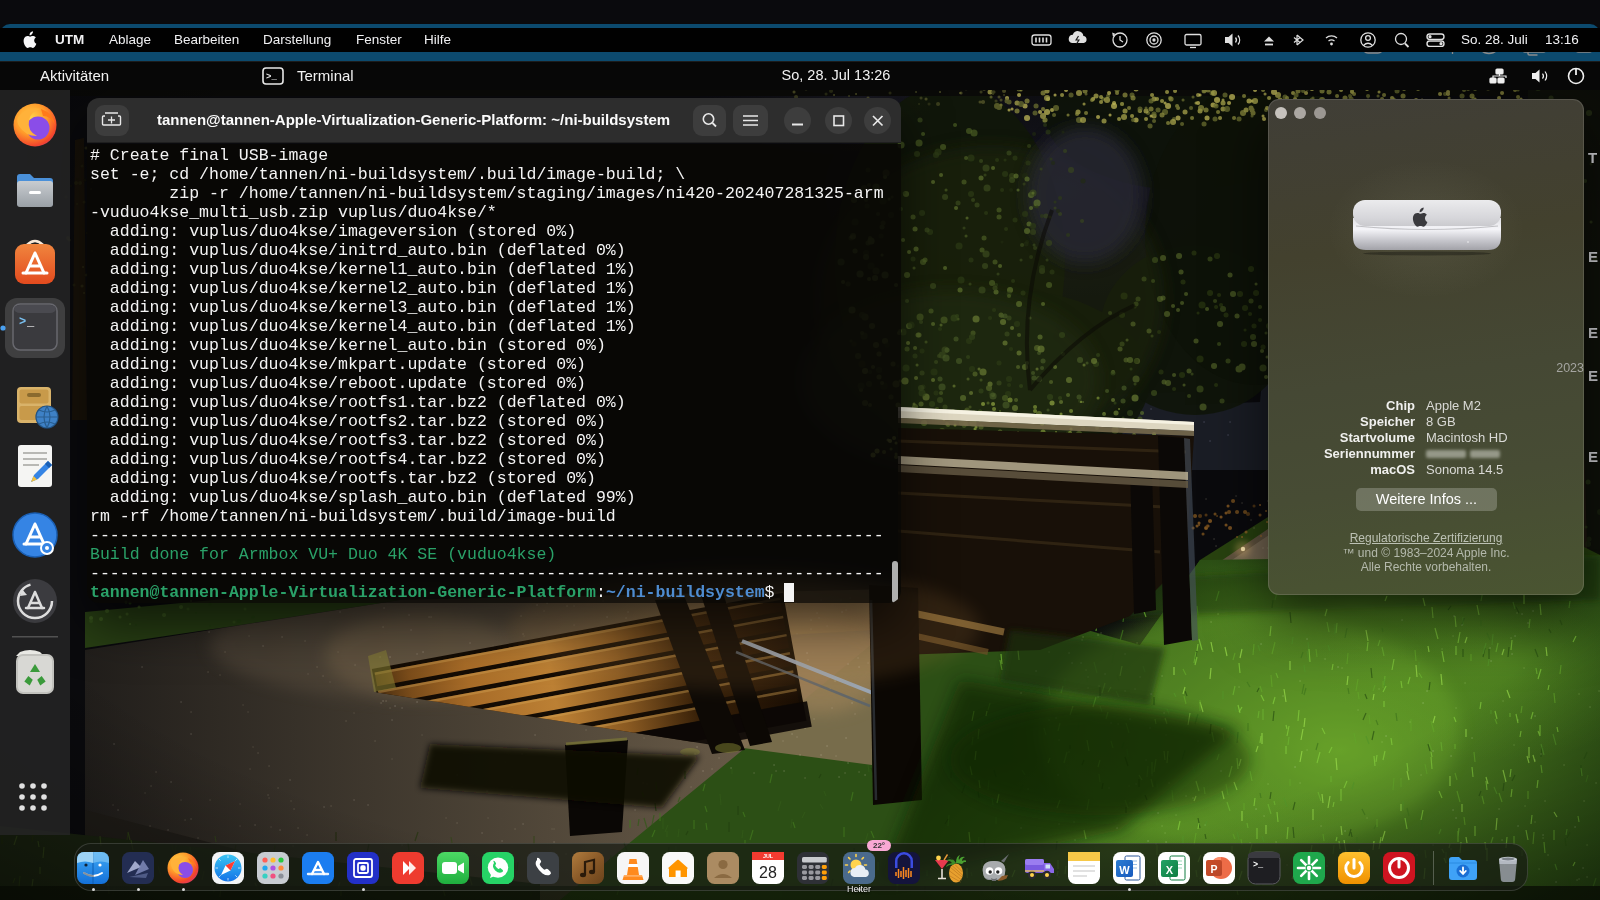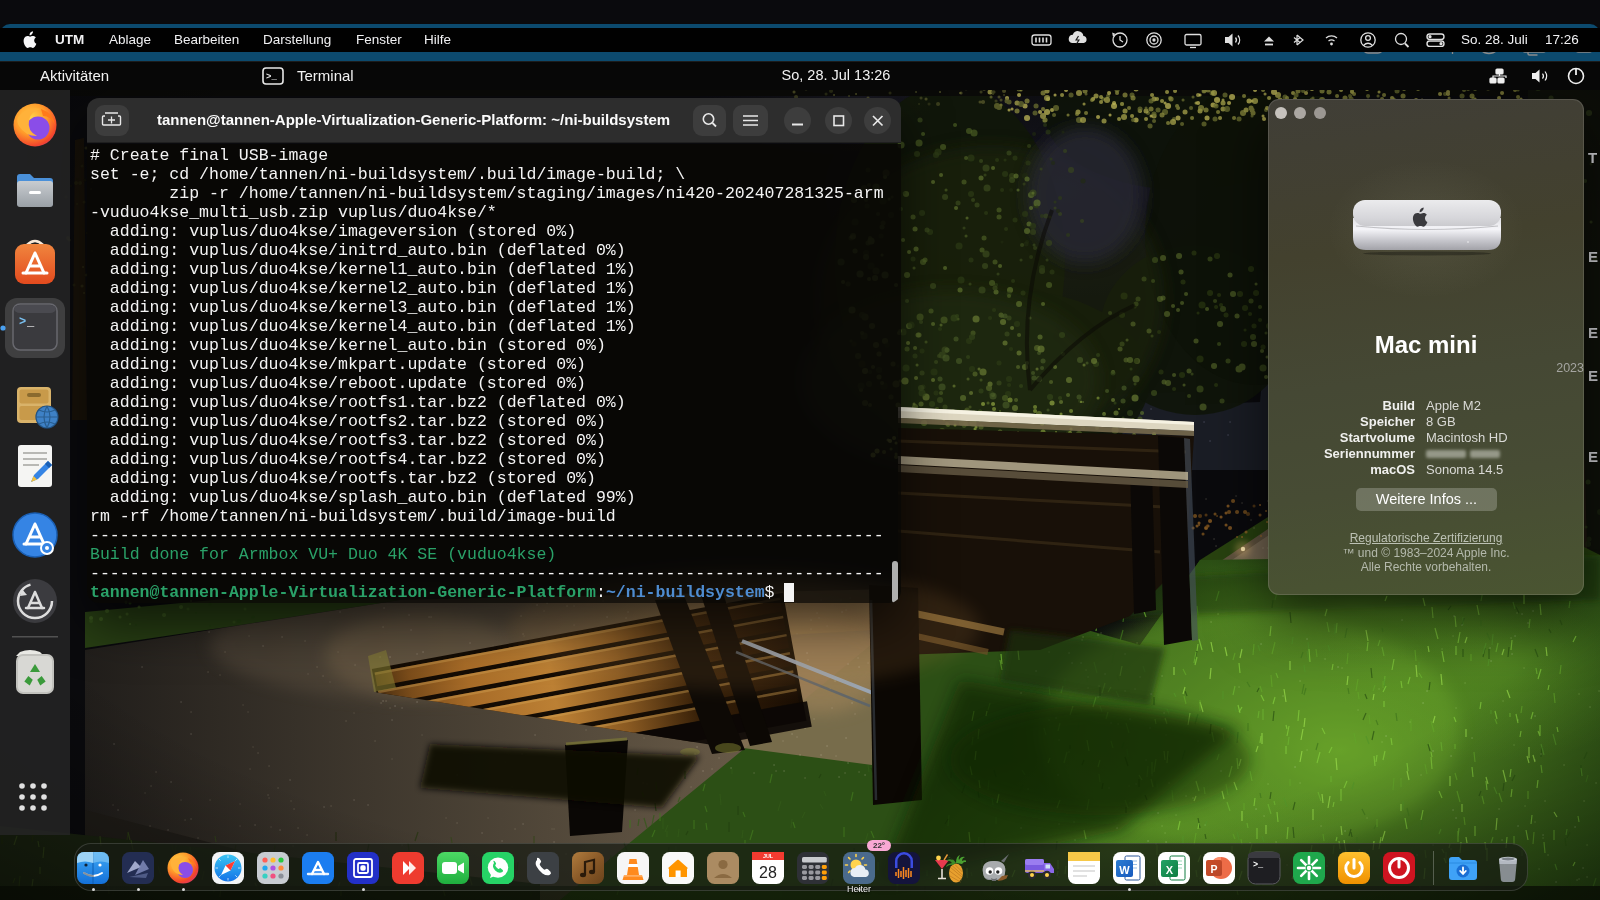--- a/index.html
+++ b/index.html
@@ -465,24 +465,23 @@
 </defs>
 <path d="M1 20 H149 V39 q0 13 -13 13 H14 q-13 0 -13 -13 Z" fill="url(#mmside)"></path>
 <rect x="1" y="2" width="148" height="26" rx="12" fill="url(#mmtop)"></rect>
 <path d="M4 28 q35 3.5 71 3.5 q36 0 71-3.5" stroke="#b4b4b8" stroke-width="1.2" fill="none" opacity="0.8"></path>
 <g transform="translate(75,17.5) scale(0.92)">
           <path d="M-4.8-5.3 c0.8-1 1.3-2.3 1.2-3.5 c-1.1 0.1-2.5 0.8-3.3 1.8 c-0.7 0.9-1.3 2.2-1.1 3.5 C-6.8-3.4-5.6-4.3-4.8-5.3 Z M-2.2 3 c0-2.4 2-3.6 2.1-3.7 c-1.1-1.7-2.9-1.9-3.5-2 c-1.5-0.2-3 0.9-3.7 0.9 c-0.8 0-2-0.9-3.2-0.8 c-1.7 0-3.2 1-4 2.4 c-1.7 3-0.4 7.5 1.2 10 c0.8 1.2 1.8 2.5 3.1 2.5 c1.2-0.1 1.7-0.8 3.1-0.8 c1.4 0 1.9 0.8 3.2 0.8 c1.3 0 2.2-1.2 3-2.4 c0.9-1.4 1.3-2.7 1.3-2.8 C0.4 7.1-2.2 6.1-2.2 3 Z" fill="#3a3a3e"></path>
         </g>
 <circle cx="116" cy="44" r="0.8" fill="#fff" opacity="0.8"></circle>
 <ellipse cx="75" cy="55.5" rx="64" ry="2" fill="#15150f" opacity="0.4"></ellipse>
 </svg>
-  <div style="position:absolute;left:0;width:100%;top:232px;text-align:center;font-size:24px;font-weight:bold;color:#fff">Mac mini</div>
   <div style="position:absolute;left:0;width:100%;top:262px;text-align:right;font-size:12.5px;color:#a5a5a1">2023</div>
   <div class="abrow" style="top:299px">
-        <span class="lbl">Build</span>
+        <span class="lbl">Chip</span>
         <span class="val">Apple M2</span>
       </div>
   <div class="abrow" style="top:315px">
         <span class="lbl">Speicher</span>
         <span class="val">8 GB</span>
       </div>
   <div class="abrow" style="top:331px">
         <span class="lbl">Startvolume</span>
         <span class="val">Macintosh HD</span>
       </div>
@@ -701,21 +700,21 @@
           <path d="M385 15.5 l3.5 3.5" stroke-width="1.8"></path>
 <g stroke-width="1.4">
             <rect x="407" y="6" width="17" height="5.4" rx="2.7"></rect>
             <circle cx="410" cy="8.7" r="1.6" fill="#ebebeb" stroke="none"></circle>
             <rect x="407" y="13" width="17" height="5.4" rx="2.7"></rect>
             <circle cx="421" cy="15.7" r="1.6" fill="#ebebeb" stroke="none"></circle>
           </g>
 </g>
       </svg>
   <div class="m" style="left:1461px">So. 28. Juli</div>
-  <div class="m" style="left:1545px">17:26</div>
+  <div class="m" style="left:1545px">13:16</div>
 </div>
 
 <div id="dock">
       <svg class="dicon" style="left:1px" width="34" height="34" viewBox="0 0 34 34">
         <defs>
           <linearGradient id="fnd" x1="0" y1="0" x2="0" y2="1">
             <stop offset="0" stop-color="#3fa9f5"></stop>
             <stop offset="1" stop-color="#1470d8"></stop>
           </linearGradient>
         </defs>

